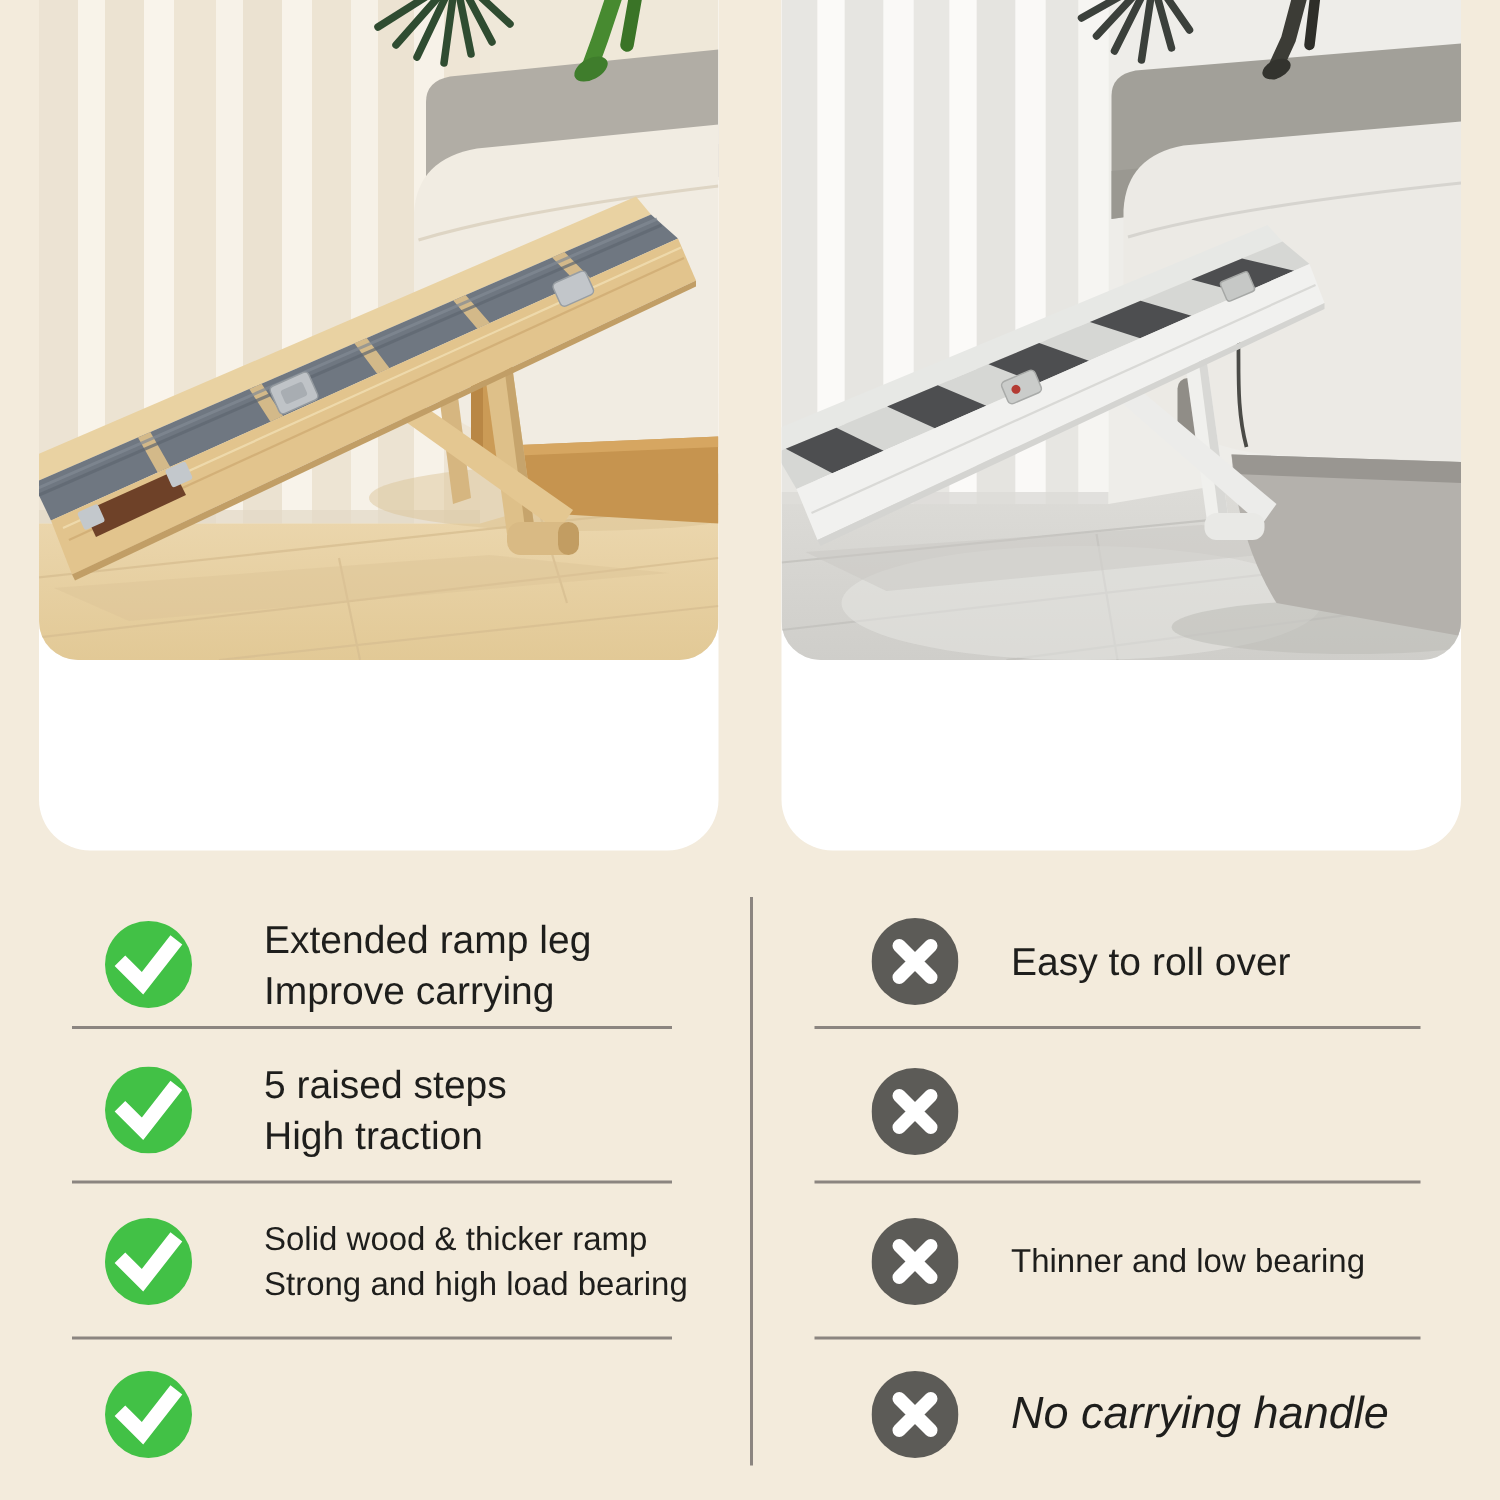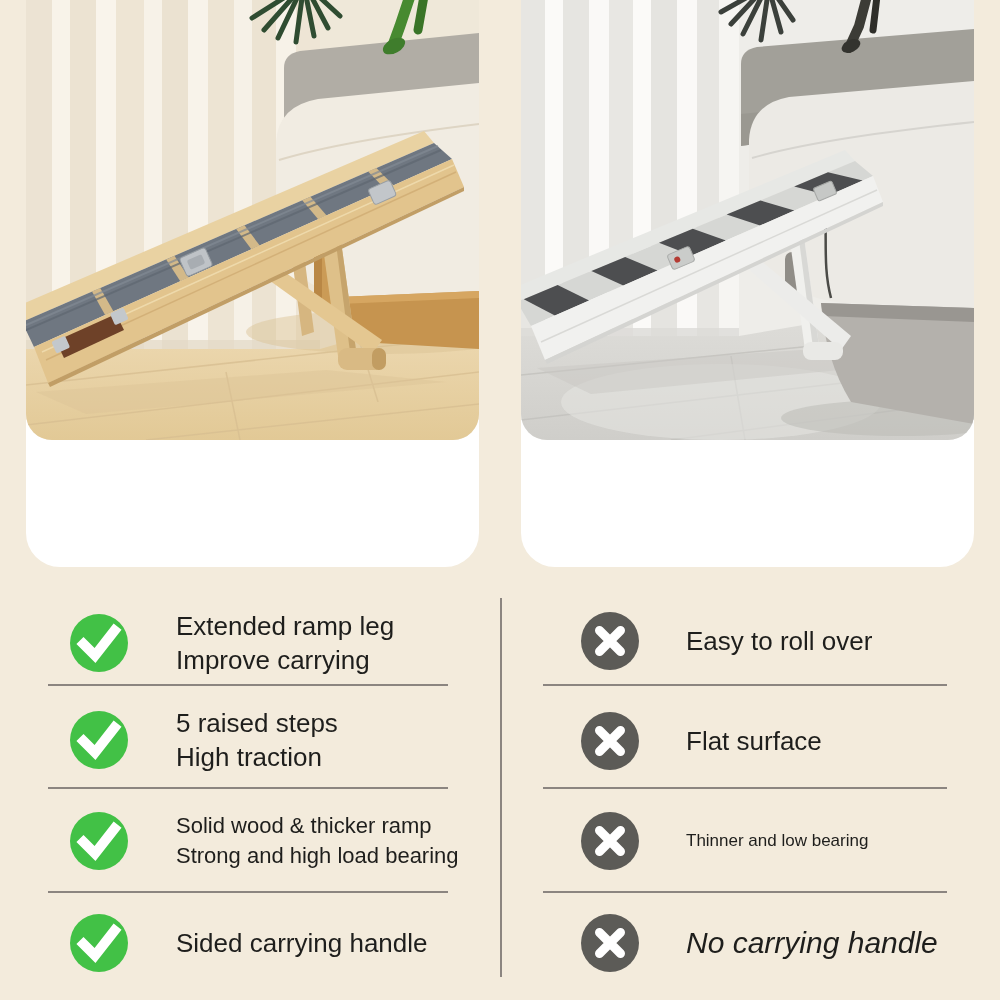--- a/index.html
+++ b/index.html
@@ -19,25 +19,25 @@
   .photo-card.right{left:521px;}
   .photo-clip{width:453px;height:440px;border-radius:0 0 26px 26px;overflow:hidden;}
   .photo-clip svg{display:block;}
 
   .row{position:absolute;display:flex;align-items:center;height:90px;gap:28px;}
   .row .badge{flex:0 0 58px;width:58px;height:58px;}
   .row .badge svg{display:block;}
   .row.leftcol{left:70px;width:420px;}
   .row.rightcol{left:581px;width:400px;}
   .row.leftcol .lines{margin-left:20px;}
-  .row.rightcol .lines{margin-left:19px;}
+  .row.rightcol .lines{margin-left:7px;}
   .lines div{white-space:nowrap;}
   .t26{font-size:26px;line-height:34px;}
   .t22{font-size:22px;line-height:30px;}
-  .t23{font-size:17px;line-height:30px;}
+  .t23{font-size:22px;line-height:30px;}
   .t30{font-size:30px;line-height:36px;font-style:italic;}
 
   .hdiv{position:absolute;height:2px;background:var(--div);}
   .hdiv.l{left:48px;width:400px;}
   .hdiv.r{left:543px;width:404px;}
   .vdiv{position:absolute;left:500px;top:598px;width:2px;height:379px;background:var(--div);}
 </style>
 </head>
 <body>
 
@@ -277,21 +277,20 @@
   </div>
   <div class="hdiv l" style="top:891px"></div>
   <div class="row leftcol" style="top:898px">
     <span class="badge">
       <svg viewBox="0 0 58 58" width="58" height="58">
           <circle cx="29" cy="29" r="29" fill="var(--green)"></circle>
           <path d="M13.5 30 L25 41.5 L44.5 16.5" fill="none" stroke="#fff" stroke-width="10" stroke-linecap="square"></path>
         </svg>
     </span>
     <div class="lines">
-      <div class="t26">Sided carrying handle</div>
     </div>
   </div>
 </div>
 
 <div>
   <div class="row rightcol" style="top:596px">
     <span class="badge">
       <svg viewBox="0 0 58 58" width="58" height="58">
           <circle cx="29" cy="29" r="29" fill="var(--gray)"></circle>
           <path d="M18.5 18.5 L39.5 39.5 M39.5 18.5 L18.5 39.5" stroke="#fff" stroke-width="9" stroke-linecap="round" fill="none"></path>
@@ -302,23 +301,20 @@
     </div>
   </div>
   <div class="hdiv r" style="top:684px"></div>
   <div class="row rightcol" style="top:696px">
     <span class="badge">
       <svg viewBox="0 0 58 58" width="58" height="58">
           <circle cx="29" cy="29" r="29" fill="var(--gray)"></circle>
           <path d="M18.5 18.5 L39.5 39.5 M39.5 18.5 L18.5 39.5" stroke="#fff" stroke-width="9" stroke-linecap="round" fill="none"></path>
         </svg>
     </span>
-    <div class="lines">
-      <div class="t26">Flat surface</div>
-    </div>
   </div>
   <div class="hdiv r" style="top:787px"></div>
   <div class="row rightcol" style="top:796px">
     <span class="badge">
       <svg viewBox="0 0 58 58" width="58" height="58">
           <circle cx="29" cy="29" r="29" fill="var(--gray)"></circle>
           <path d="M18.5 18.5 L39.5 39.5 M39.5 18.5 L18.5 39.5" stroke="#fff" stroke-width="9" stroke-linecap="round" fill="none"></path>
         </svg>
     </span>
     <div class="lines">

